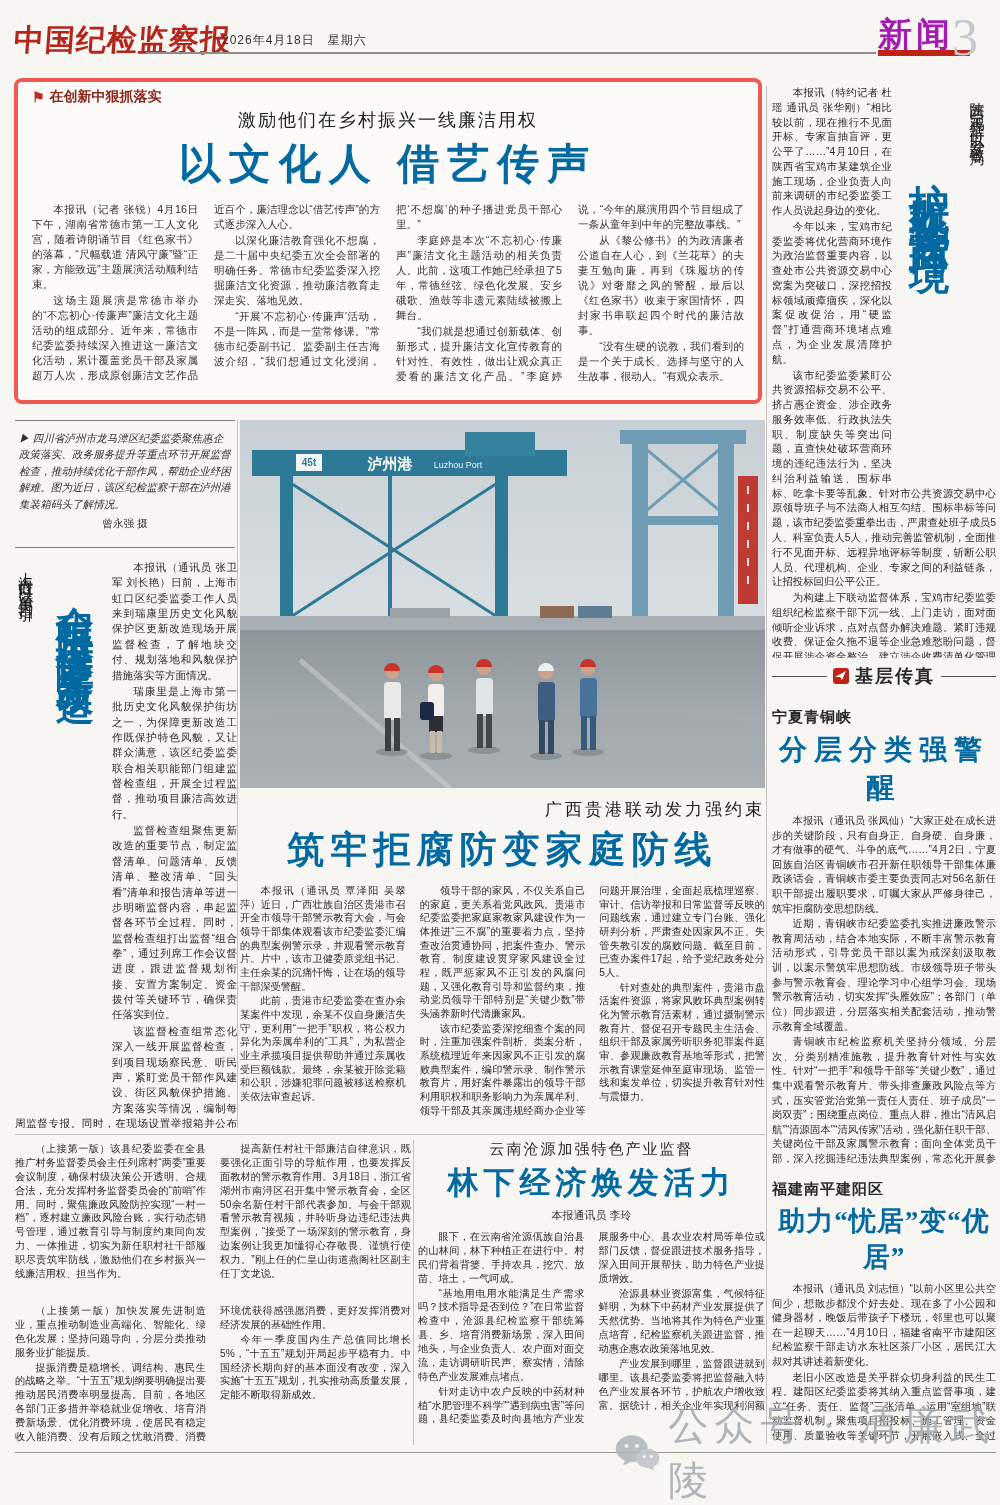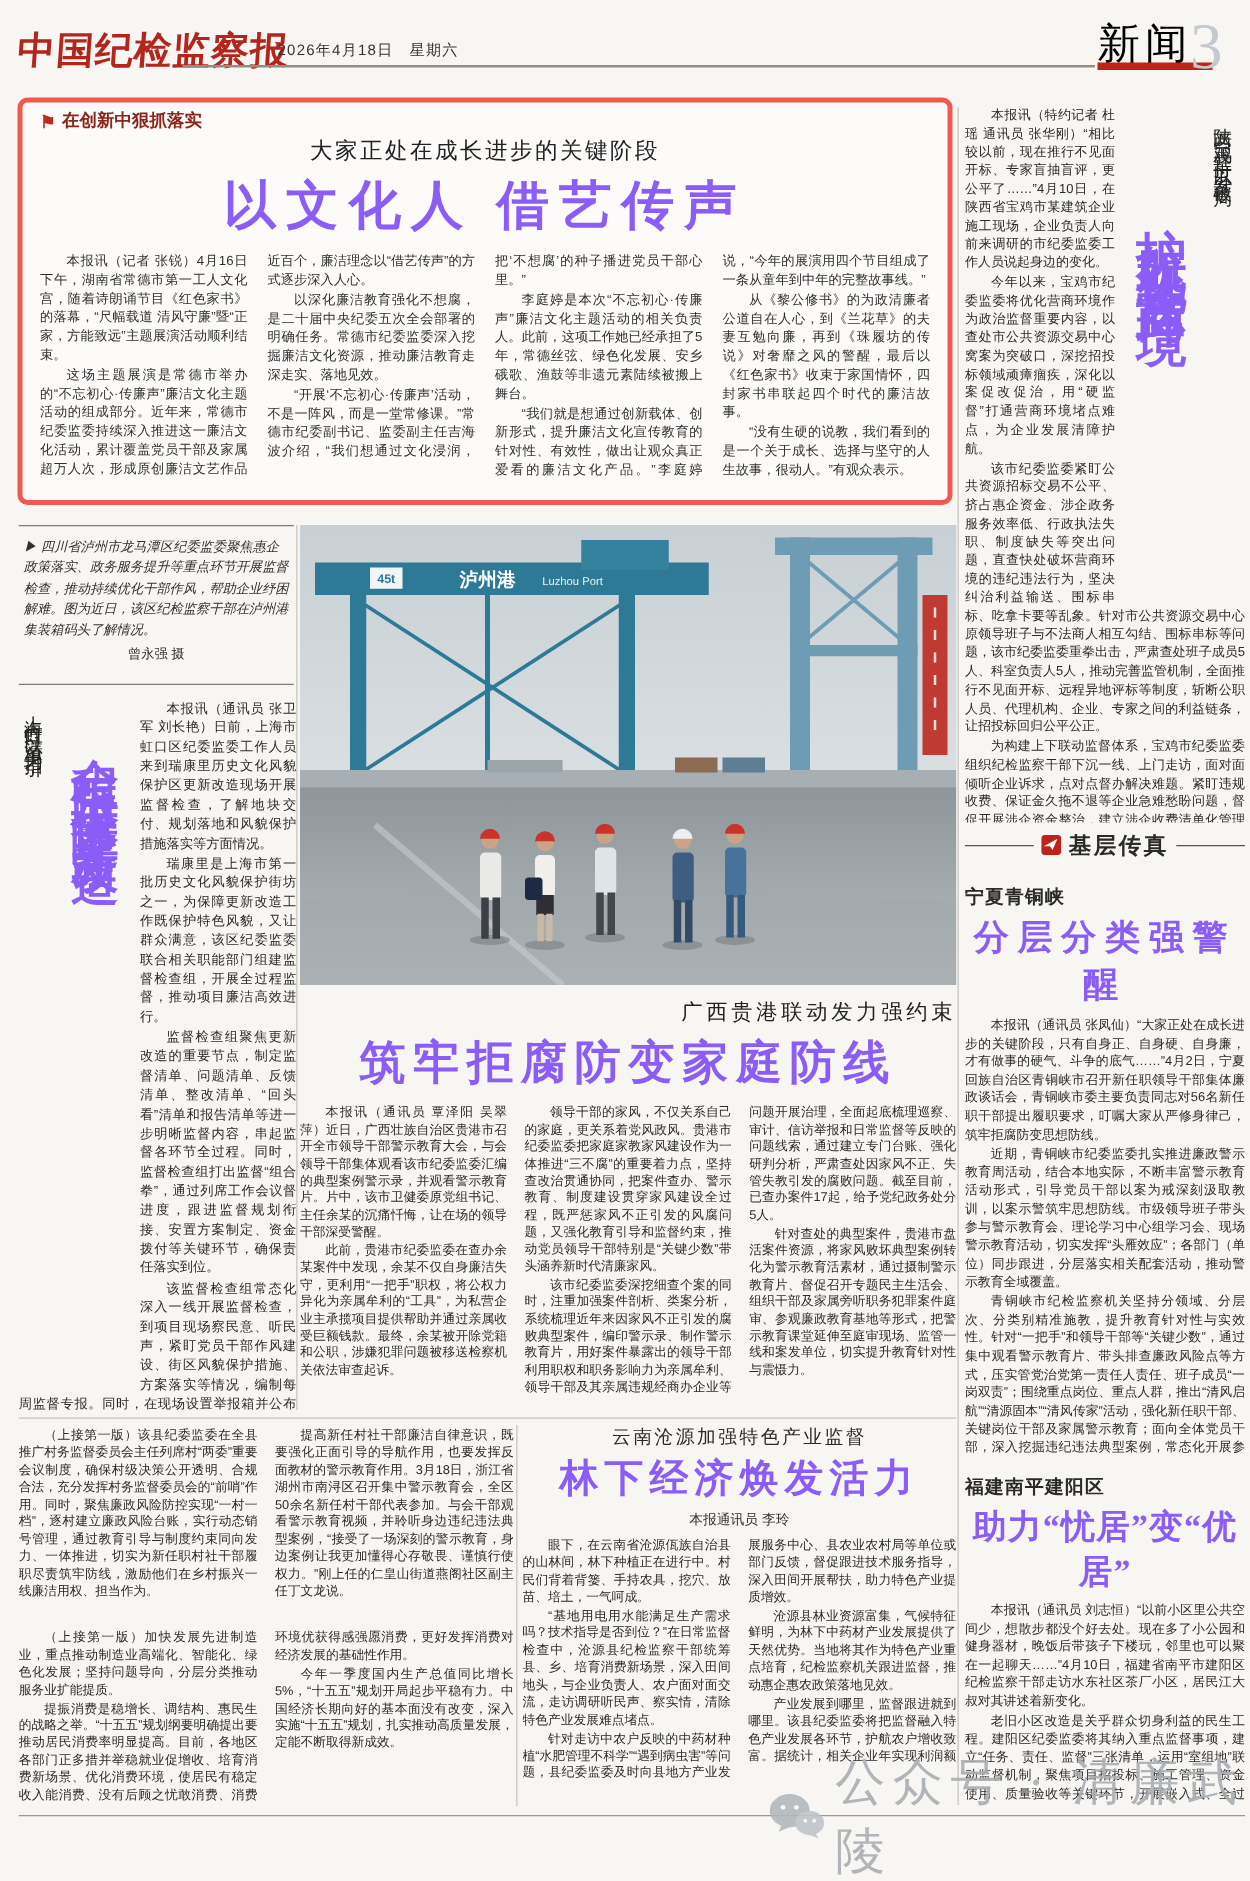--- a/index.html
+++ b/index.html
@@ -6,29 +6,29 @@
   .page{
     position:relative;width:1000px;height:1505px;margin:0 auto;
     background:#f8f6f3;overflow:hidden;
     font-family:"Liberation Sans",sans-serif;color:#2a2a2a;
   }
   
   .masthead{position:absolute;left:14px;top:20px;font-family:"Liberation Serif",serif;
     font-size:30px;font-weight:bold;color:#b3261c;letter-spacing:1px;transform:skewX(-4deg);}
   .dateline{position:absolute;left:222px;top:32px;font-size:12px;color:#333;letter-spacing:1px;}
   .header-rule{position:absolute;left:146px;top:52px;width:730px;height:2px;background:#8f8d8a;}
-  .section-title{position:absolute;left:878px;top:12px;font-size:34px;font-weight:normal;
-    color:#000000;font-family:"Liberation Serif",serif;letter-spacing:4px;}
+  .section-title{position:absolute;left:878px;top:12px;font-size:34px;font-weight:bold;
+    color:#a21caf;font-family:"Liberation Serif",serif;letter-spacing:4px;}
   .section-underline{position:absolute;left:878px;top:50px;width:92px;height:6px;background:#bf2318;}
   .page-number{position:absolute;left:952px;top:8px;font-size:52px;color:#c3c9d0;
     font-family:"Liberation Serif",serif;}
   
   .para{margin:0 0 1px 0;text-indent:2em;text-align:justify;}
   .vert{writing-mode:vertical-rl;text-orientation:upright;}
-  .hl{font-family:"Liberation Serif",serif;color:#8b5cf6;}
+  .hl{font-family:"Liberation Serif",serif;color:#0369a1;}
   
   .redbox{position:absolute;left:14px;top:78px;width:748px;height:326px;
     border:4px solid #ee5a52;border-radius:8px;background:#fcfbf9;box-sizing:border-box;
     padding:6px 14px;overflow:hidden;}
   .redbox .tagrow{display:flex;align-items:center;gap:5px;font-size:14px;font-weight:bold;color:#8c261b;}
   .flag-icon{color:#c2281e;font-size:14px;line-height:1;}
   .redbox .kicker{text-align:center;font-size:18px;color:#222;margin-top:2px;letter-spacing:2px;}
   .redbox .headline{text-align:center;font-size:42px;font-weight:bold;letter-spacing:8px;
     margin:4px 0 10px 0;}
   .redbox .body{column-count:4;column-gap:16px;column-fill:auto;height:186px;
@@ -106,21 +106,21 @@
   <div class="header-rule"></div>
   <div class="section-title">新闻</div>
   <div class="section-underline"></div>
   <div class="page-number">3</div>
 
   <div class="redbox">
     <div class="tagrow">
       <span class="flag-icon">⚑</span>
       <span>在创新中狠抓落实</span>
     </div>
-    <div class="kicker">大家正处在成长进步的关键阶段</div>
+    <div class="kicker">激励他们在乡村振兴一线廉洁用权</div>
     <div class="headline hl">以文化人  借艺传声</div>
     <div class="body">
         <p class="para">本报讯（记者 张锐）4月16日下午，湖南省常德市第一工人文化宫，随着诗朗诵节目《红色家书》的落幕，“尺幅载道 清风守廉”暨“正家，方能致远”主题展演活动顺利结束。</p>
         <p class="para">这场主题展演是常德市举办的“不忘初心·传廉声”廉洁文化主题活动的组成部分。近年来，常德市纪委监委持续深入推进这一廉洁文化活动，累计覆盖党员干部及家属超万人次，形成原创廉洁文艺作品近百个，廉洁理念以“借艺传声”的方式逐步深入人心。</p>
         <p class="para">以深化廉洁教育强化不想腐，是二十届中央纪委五次全会部署的明确任务。常德市纪委监委深入挖掘廉洁文化资源，推动廉洁教育走深走实、落地见效。</p>
         <p class="para">“开展‘不忘初心·传廉声’活动，不是一阵风，而是一堂常修课。”常德市纪委副书记、监委副主任吉海波介绍，“我们想通过文化浸润，把‘不想腐’的种子播进党员干部心里。”</p>
         <p class="para">李庭婷是本次“不忘初心·传廉声”廉洁文化主题活动的相关负责人。此前，这项工作她已经承担了5年，常德丝弦、绿色化发展、安乡硪歌、渔鼓等非遗元素陆续被搬上舞台。</p>
         <p class="para">“我们就是想通过创新载体、创新形式，提升廉洁文化宣传教育的针对性、有效性，做出让观众真正爱看的廉洁文化产品。”李庭婷说，“今年的展演用四个节目组成了一条从童年到中年的完整故事线。”</p>
         <p class="para">从《黎公修书》的为政清廉者公道自在人心，到《兰花草》的夫妻互勉向廉，再到《珠履坊的传说》对奢靡之风的警醒，最后以《红色家书》收束于家国情怀，四封家书串联起四个时代的廉洁故事。</p>
         <p class="para">“没有生硬的说教，我们看到的是一个关于成长、选择与坚守的人生故事，很动人。”有观众表示。</p>

